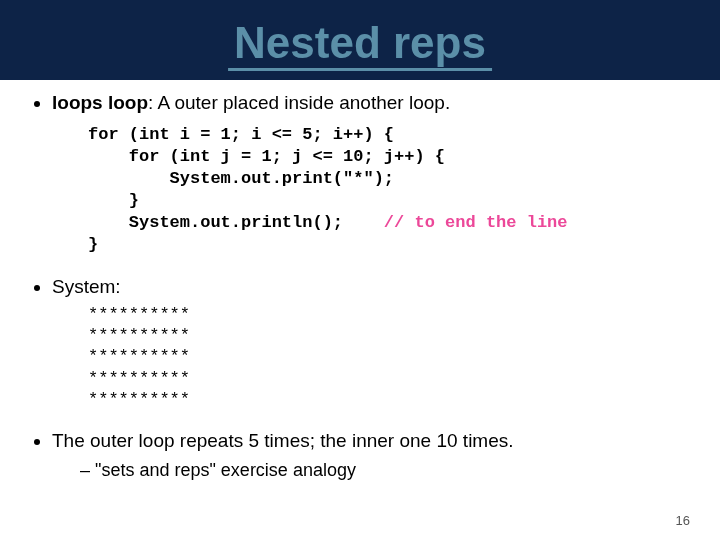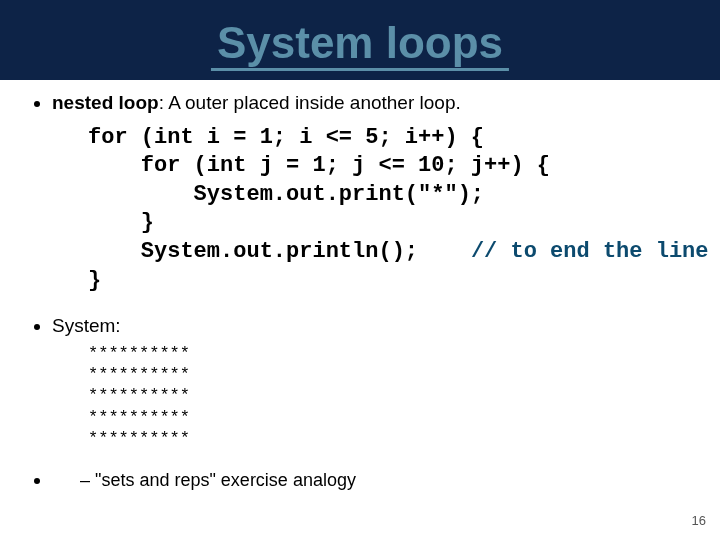--- a/index.html
+++ b/index.html
@@ -42,27 +42,27 @@
     font-size: 19px;
     margin-bottom: 6px;
     line-height: 1.35;
   }
   .term {
     font-weight: bold;
   }
   .code-block {
     font-family: "Courier New", monospace;
     font-weight: bold;
-    font-size: 22px;
+    font-size: 17px;
     white-space: pre;
     margin: 8px 0 18px 36px;
     line-height: 1.3;
   }
   .comment {
-    color: #0c4a6e;
+    color: #ec4899;
   }
   .output-block {
     font-family: "Courier New", monospace;
     font-size: 17px;
     white-space: pre;
     margin: 4px 0 18px 36px;
     line-height: 1.25;
   }
   ul.sub {
     list-style: none;
@@ -71,52 +71,53 @@
   }
   ul.sub li {
     font-size: 18px;
   }
   ul.sub li::before {
     content: "– ";
   }
   .page-num {
     position: absolute;
     bottom: 12px;
-    right: 14px;
+    right: 30px;
     font-size: 13px;
     color: #555;
   }
 </style>
 </head>
 <body>
 
 <div class="header-band">
-  <div class="title-wrap">System loops</div>
+  <div class="title-wrap">Nested reps</div>
 </div>
 
 <div class="content">
   <ul class="bullets">
     <li>
-      <span class="term">nested loop</span><span>: A outer placed inside another loop.</span>
+      <span class="term">loops loop</span><span>: A outer placed inside another loop.</span>
       <div class="code-block"><span>for (int i = 1; i &lt;= 5; i++) {
     for (int j = 1; j &lt;= 10; j++) {
         System.out.print("*");
     }
     System.out.println();    </span><span class="comment">// to end the line</span><span>
 }</span></div>
     </li>
     <li>
       <span>System:</span>
       <div class="output-block">**********
 **********
 **********
 **********
 **********</div>
     </li>
     <li>
+      <span>The outer loop repeats 5 times; the inner one 10 times.</span>
       <ul class="sub">
         <li>"sets and reps" exercise analogy</li>
       </ul>
     </li>
   </ul>
 </div>
 
 <div class="page-num">16</div>
 
 </body></html>

